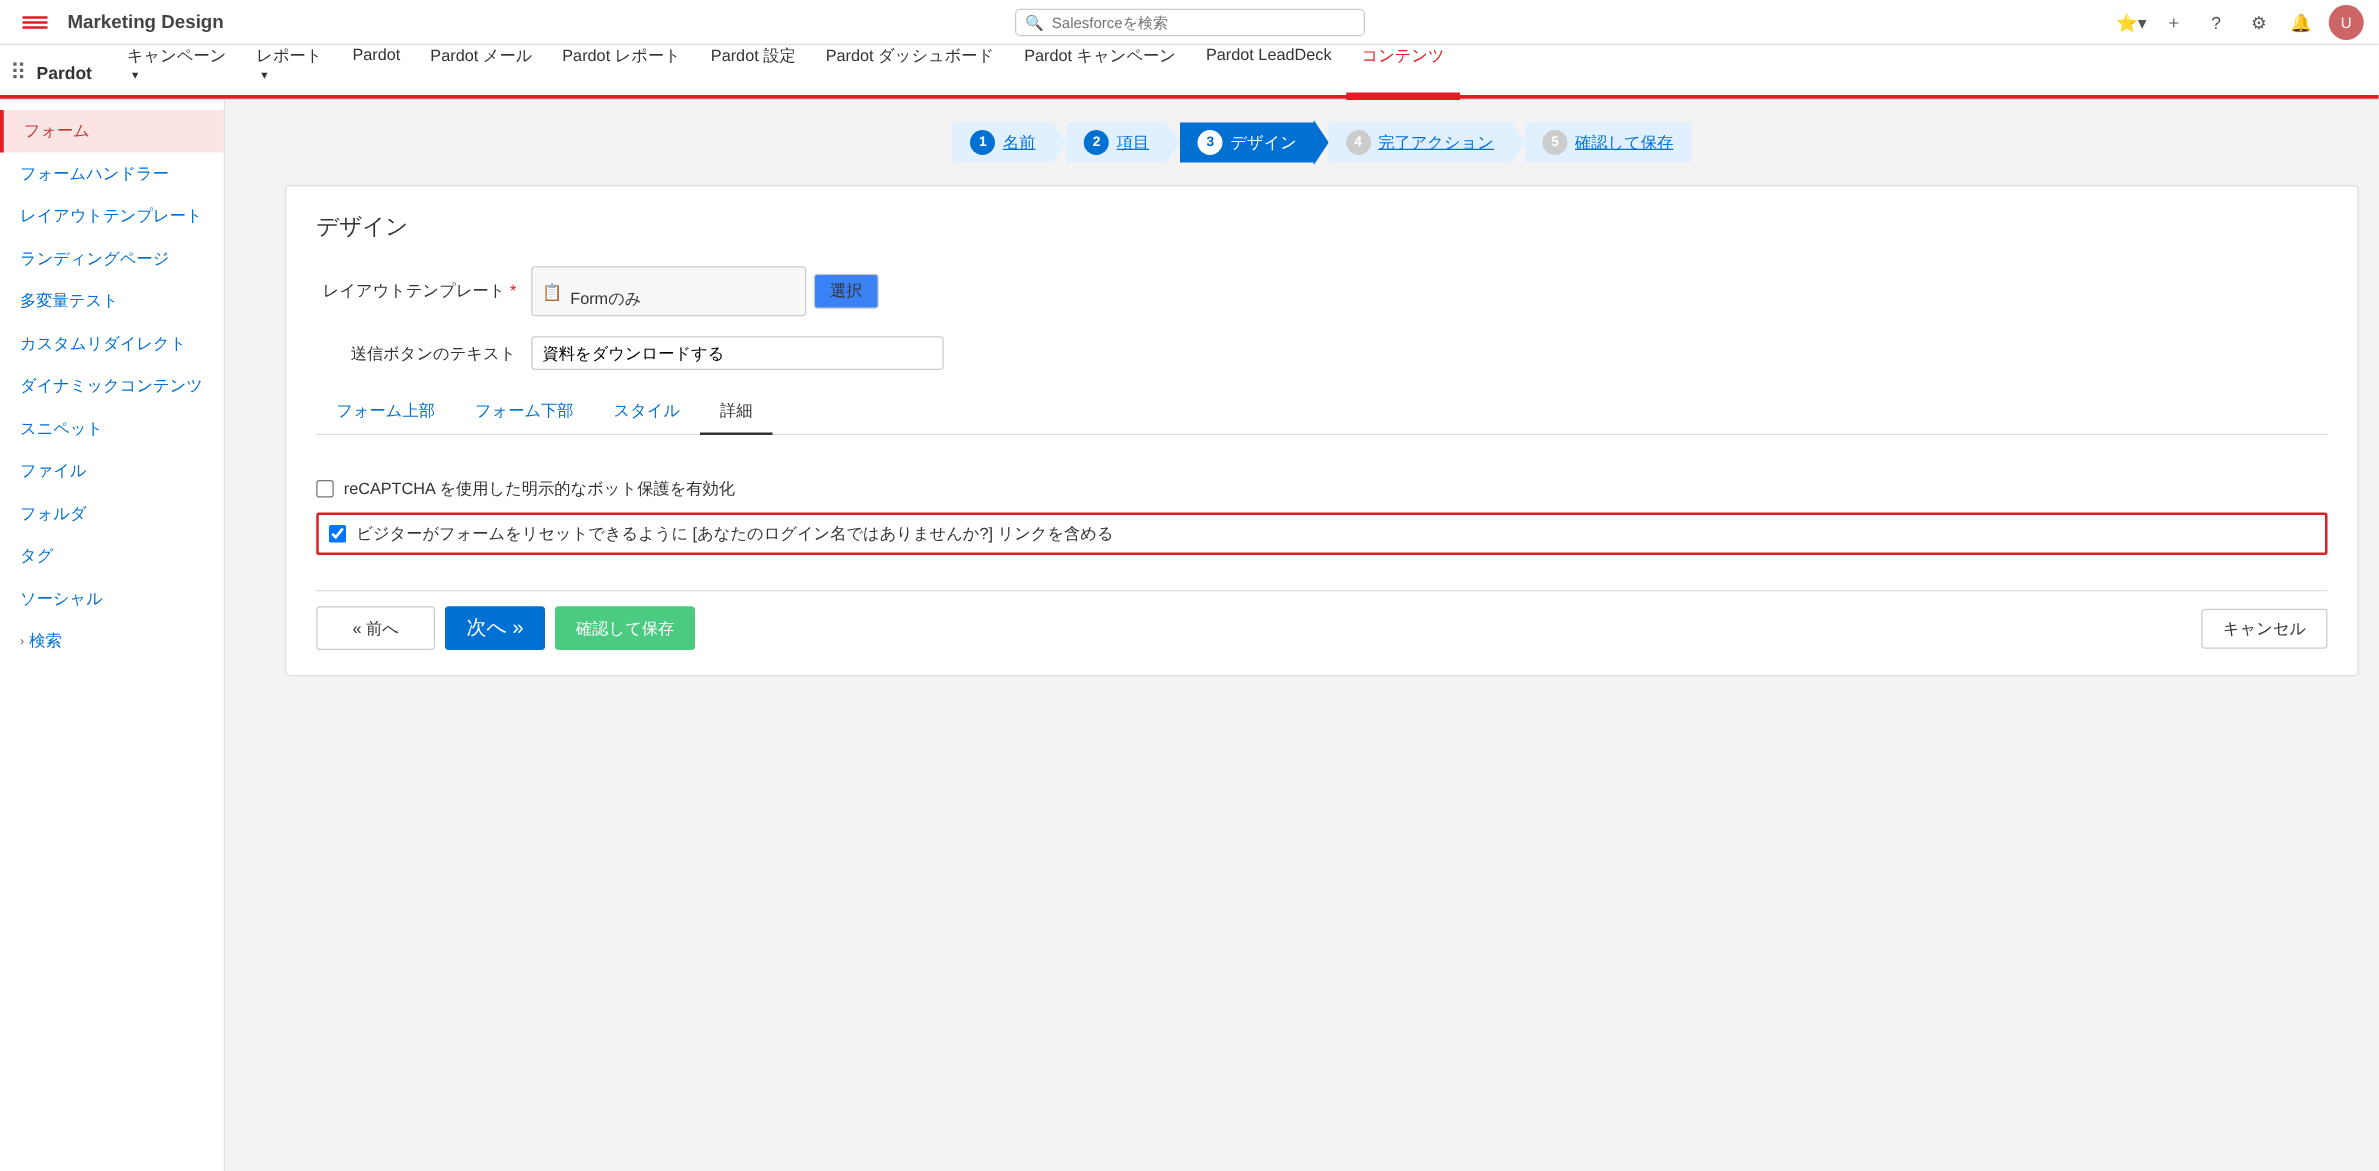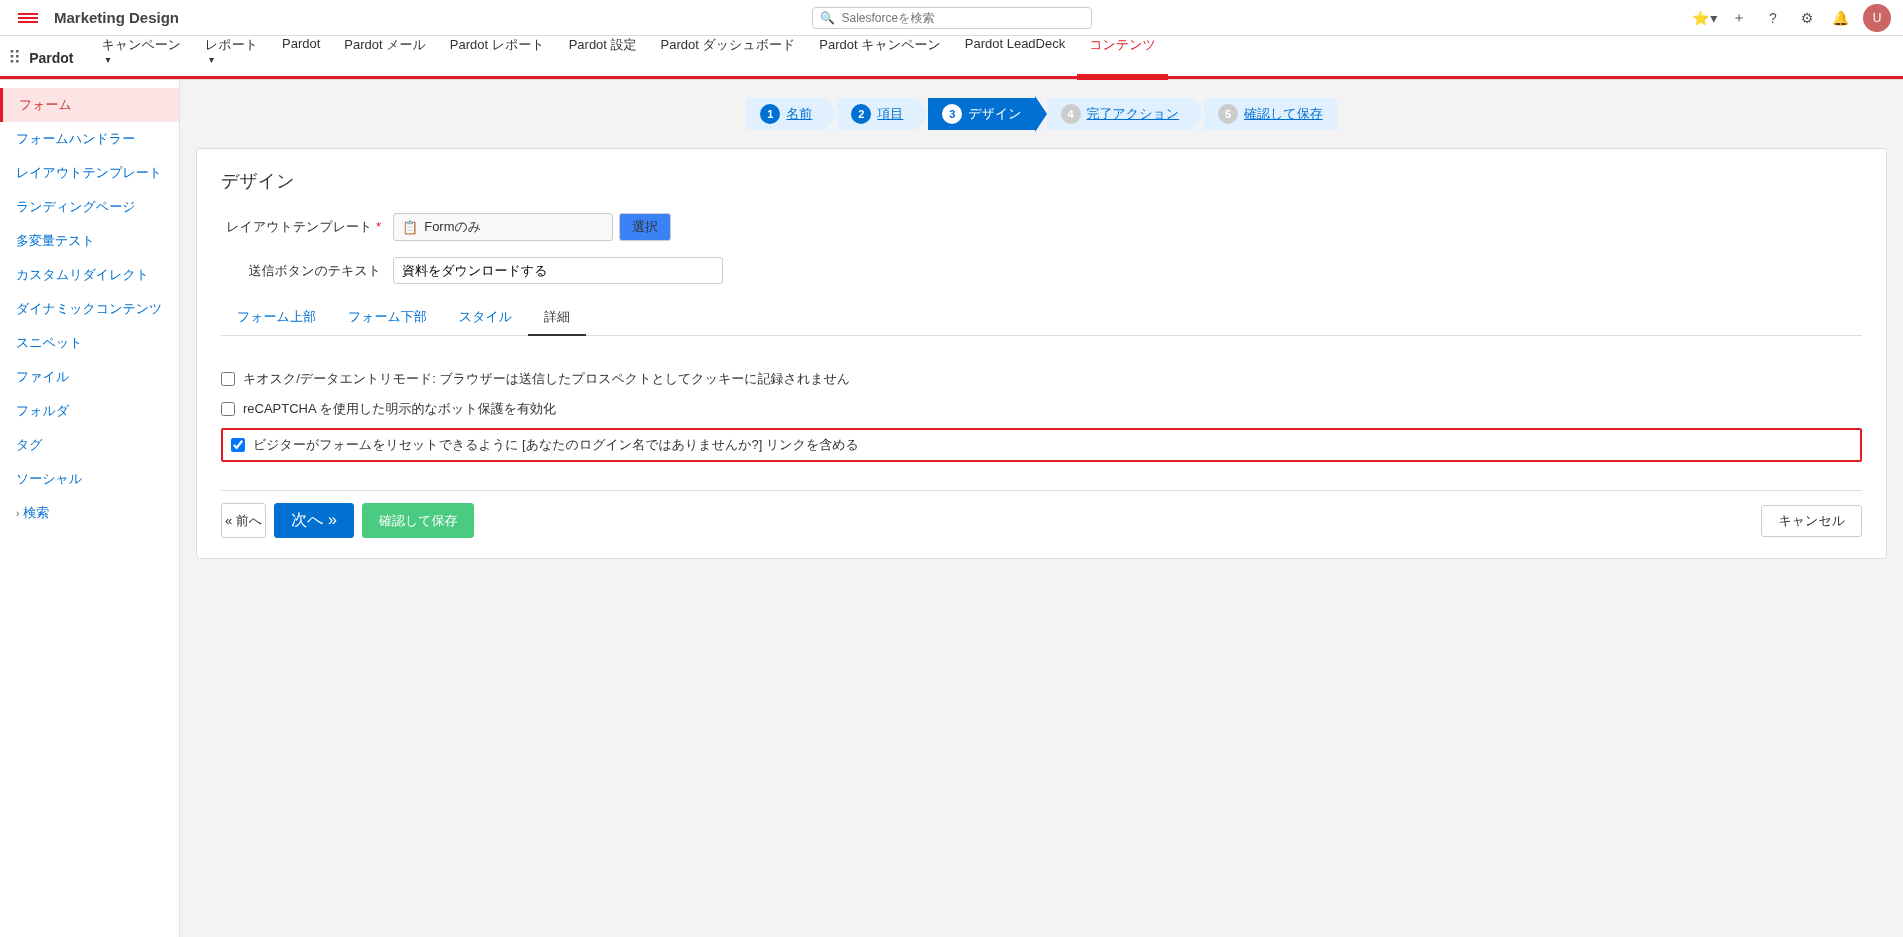--- a/index.html
+++ b/index.html
@@ -52,21 +52,21 @@
     .nav-item {
       height: 44px; display: flex; padding: 0 12px;
       font-size: 13px; cursor: pointer; white-space: nowrap; color: #333;
       position: relative;
       flex-direction: column;
     }
     .nav-item.active { color: #e31b23; border-bottom: 3px solid #e31b23; font-weight: 500; }
     .nav-item .chevron { font-size: 10px; margin-left: 4px; }
 
     
-    .layout { display: flex; height: calc(100vh - 80px); }
+    .layout { display: flex; height: calc(100vh - 80px); gap: 32px; }
 
     
     .sidebar {
       width: 180px;
       background: #fff;
       border-right: 1px solid #e0e0e0;
       padding-top: 8px;
       flex-shrink: 0;
     }
     .sidebar-item {
@@ -137,21 +137,21 @@
     }
     .form-label .required { color: #e31b23; }
     .form-input {
       display: flex; align-items: center; gap: 6px;
     }
     .template-input {
       display: flex; align-items: center; border: 1px solid #ccc; border-radius: 3px;
       padding: 4px 8px; background: #f8f8f8; min-width: 220px; gap: 6px;
     }
     .template-input .cal-icon { color: #666; font-size: 13px; }
-    .template-input .text { font-size: 13px; color: #333; }
+    .template-input .text { font-size: 13px; color: #333; margin-top: 12px; }
     .select-btn {
       padding: 4px 12px; background: #3b82f6; border: 1px solid #ccc;
       border-radius: 3px; cursor: pointer; font-size: 13px; color: #333;
     }
     .text-input {
       border: 1px solid #ccc; border-radius: 3px; padding: 5px 8px;
       font-size: 13px; width: 330px;
     }
 
     
@@ -173,21 +173,21 @@
       border: 2px solid #e31b23; border-radius: 2px; padding: 6px 8px;
     }
 
     
     .bottom-bar {
       display: flex; align-items: center; justify-content: space-between;
       padding: 12px 0 0 0; border-top: 1px solid #e0e0e0; margin-top: 16px;
     }
     .bottom-left { display: flex; gap: 8px; }
     .btn-prev {
-      padding: 6px 3px; background: #fff; border: 1px solid #ccc;
+      padding: 6px 28px; background: #fff; border: 1px solid #ccc;
       border-radius: 3px; font-size: 13px; cursor: pointer; color: #333;
     }
     .btn-next {
       padding: 6px 16px; background: #0070d2; border: 1px solid #0070d2;
       border-radius: 3px; font-size: 16px; cursor: pointer; color: #fff;
     }
     .btn-confirm {
       padding: 6px 16px; background: #4bca81; border: 1px solid #4bca81;
       border-radius: 3px; font-size: 13px; cursor: pointer; color: #fff;
     }
@@ -379,24 +379,20 @@
 
       <div class="tabs">
         <div class="tab">フォーム上部</div>
         <div class="tab">フォーム下部</div>
         <div class="tab">スタイル</div>
         <div class="tab active">詳細</div>
       </div>
 
       <div class="checkbox-section">
 
-        <div class="checkbox-row">
-          <input type="checkbox" id="kiosk" style="">
-          <label for="kiosk">キオスク/データエントリモード: ブラウザーは送信したプロスペクトとしてクッキーに記録されません</label>
-        </div>
 
         <div class="checkbox-row">
           <input type="checkbox" id="recaptcha" style="">
           <label for="recaptcha">reCAPTCHA を使用した明示的なボット保護を有効化</label>
         </div>
 
         <div class="checkbox-row highlighted" style="border: 2px solid #e31b23; border-radius: 2px; padding: 6px 8px; margin: 4px 0;">
           <input type="checkbox" id="reset_link" checked="" style="">
           <label for="reset_link">ビジターがフォームをリセットできるように [あなたのログイン名ではありませんか?] リンクを含める</label>
         </div>

